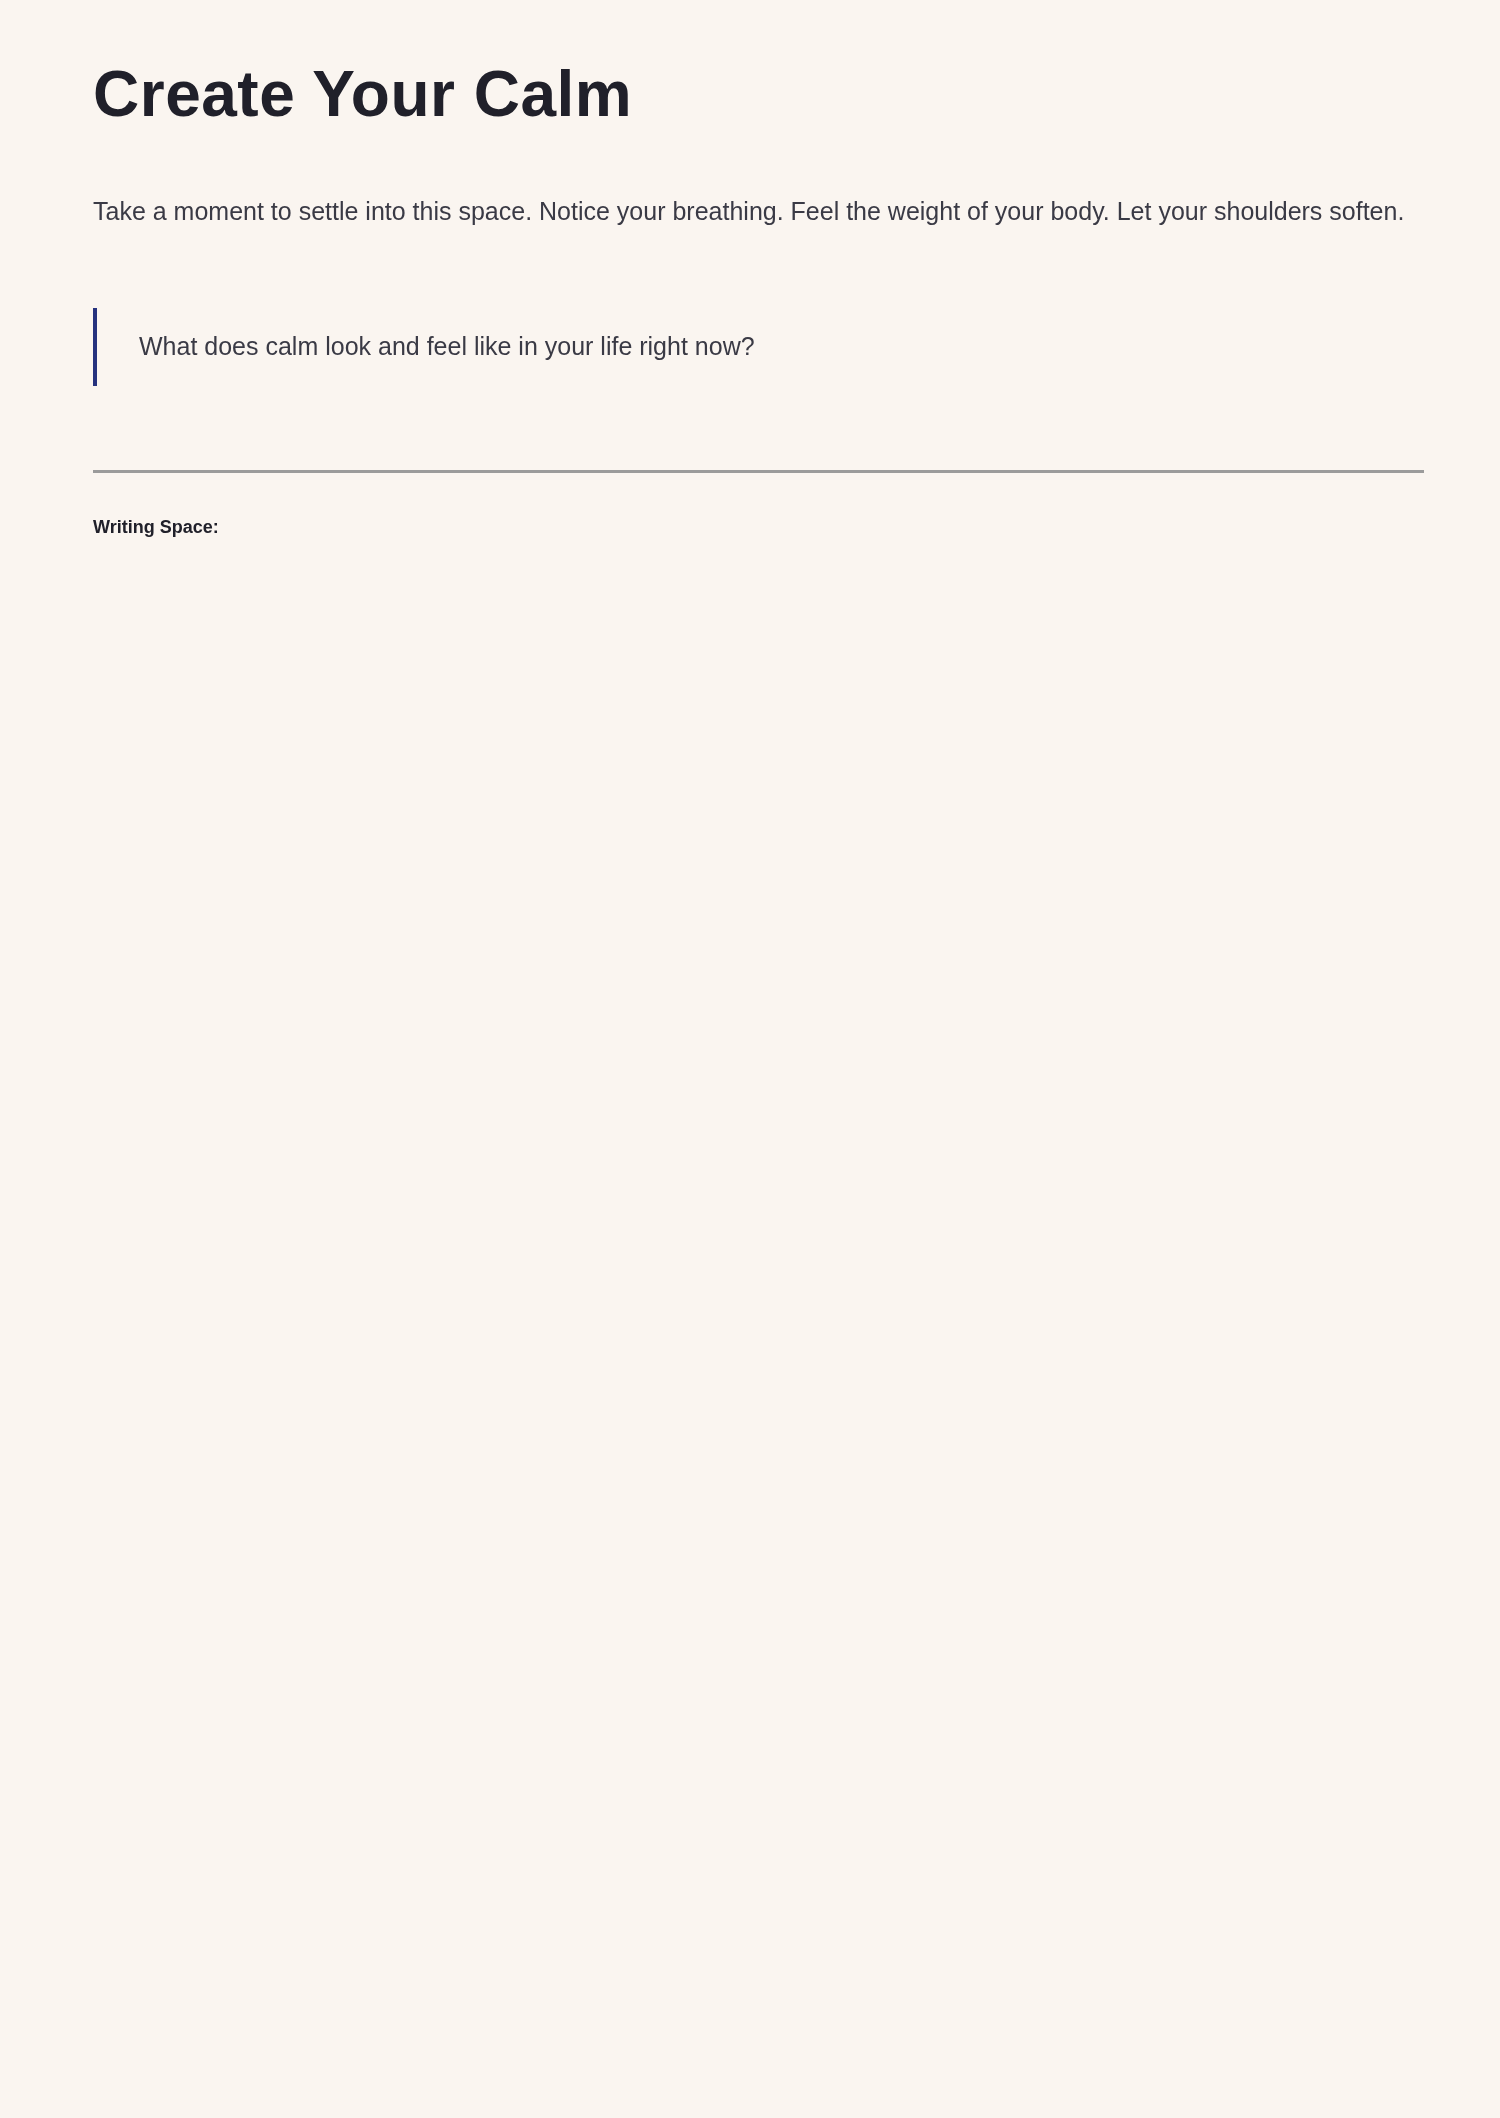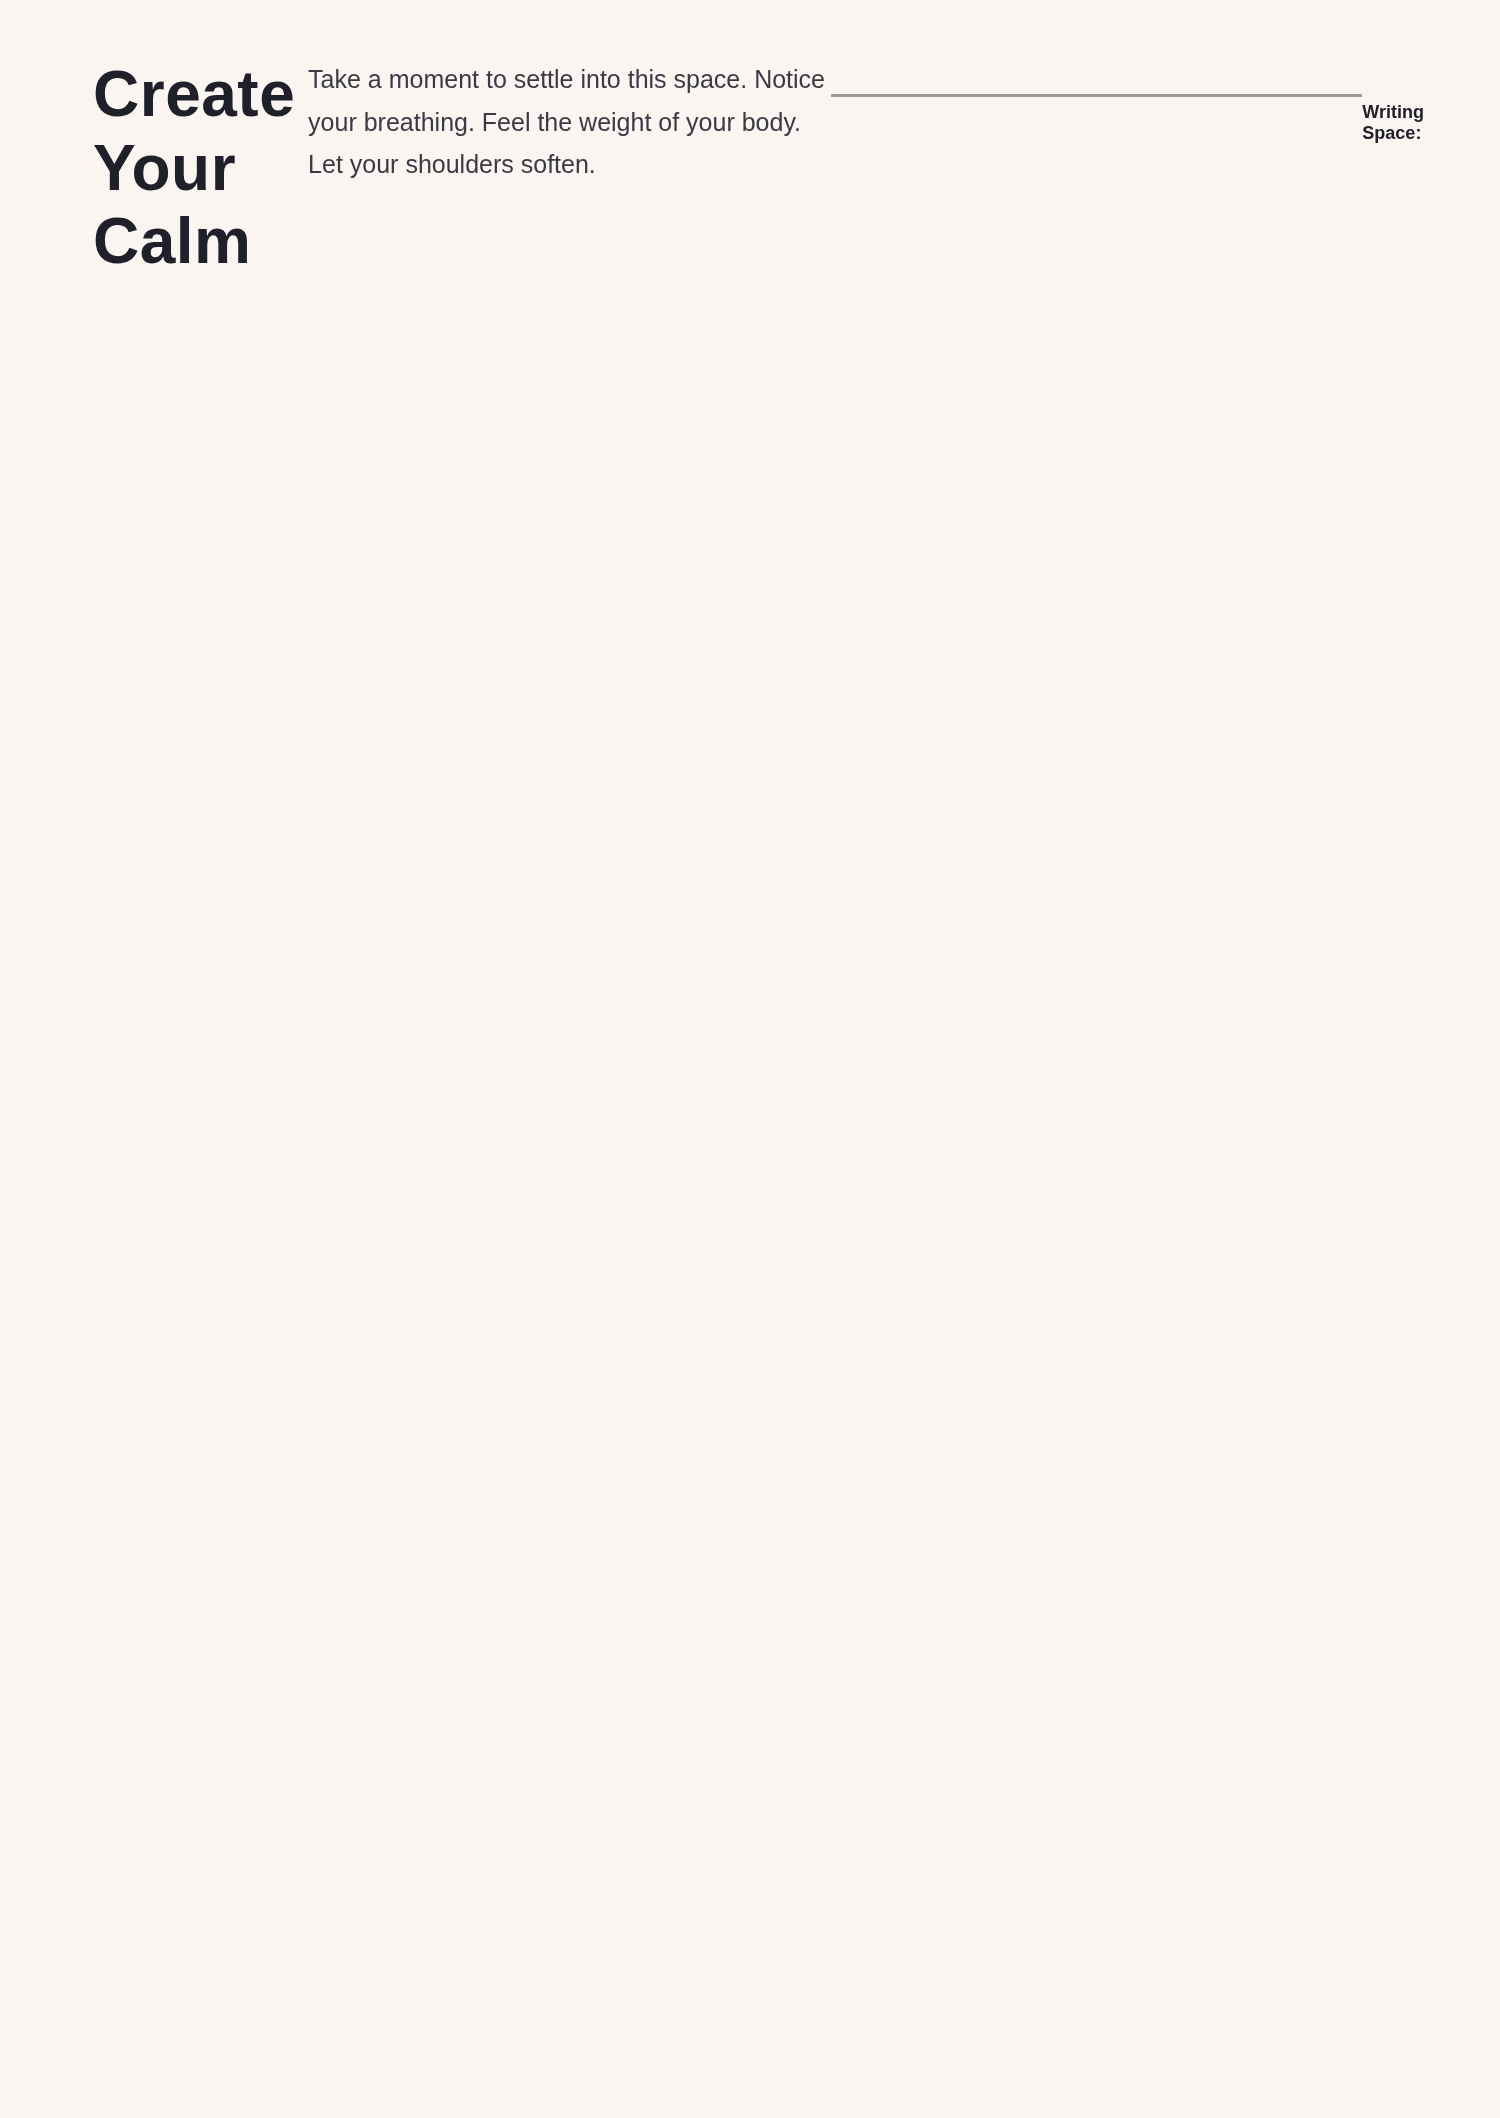--- a/index.html
+++ b/index.html
@@ -19,21 +19,21 @@
     height: 2118px;
     background: var(--background);
     font-family: "Liberation Sans", "DejaVu Sans", sans-serif;
     color: var(--text);
   }
   .page {
     width: 1500px;
     height: 2118px;
     padding: 58px 76px 8px 93px;
     display: flex;
-    flex-direction: row;
+    flex-direction: column;
   }
   h1.title {
     font-size: 64px;
     line-height: 1.15;
     font-weight: 700;
     letter-spacing: 0.5px;
     color: var(--heading);
     margin: 0 0 58px 0;
   }
   p.body-text {
@@ -71,20 +71,23 @@
 </head>
 <body>
 
 <div class="page">
 
   <h1 class="title">Create Your Calm</h1>
 
 
   <p class="body-text">Take a moment to settle into this space. Notice your breathing. Feel the weight of your body. Let your shoulders soften.</p>
 
+  <blockquote class="prompt">
+    <span>What does calm look and feel like in your life right now?</span>
+  </blockquote>
 
 
   <hr class="divider">
 
   <div class="writing-label">Writing Space:</div>
 
   <div class="writing-space"></div>
 
 </div>
 

